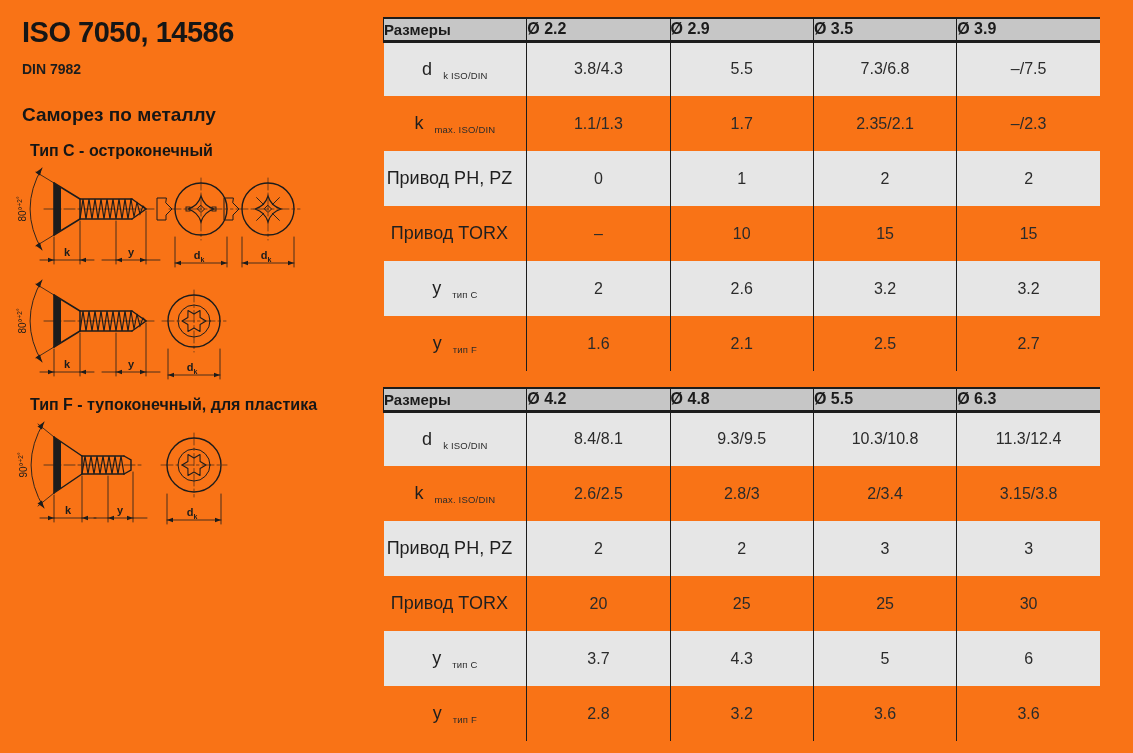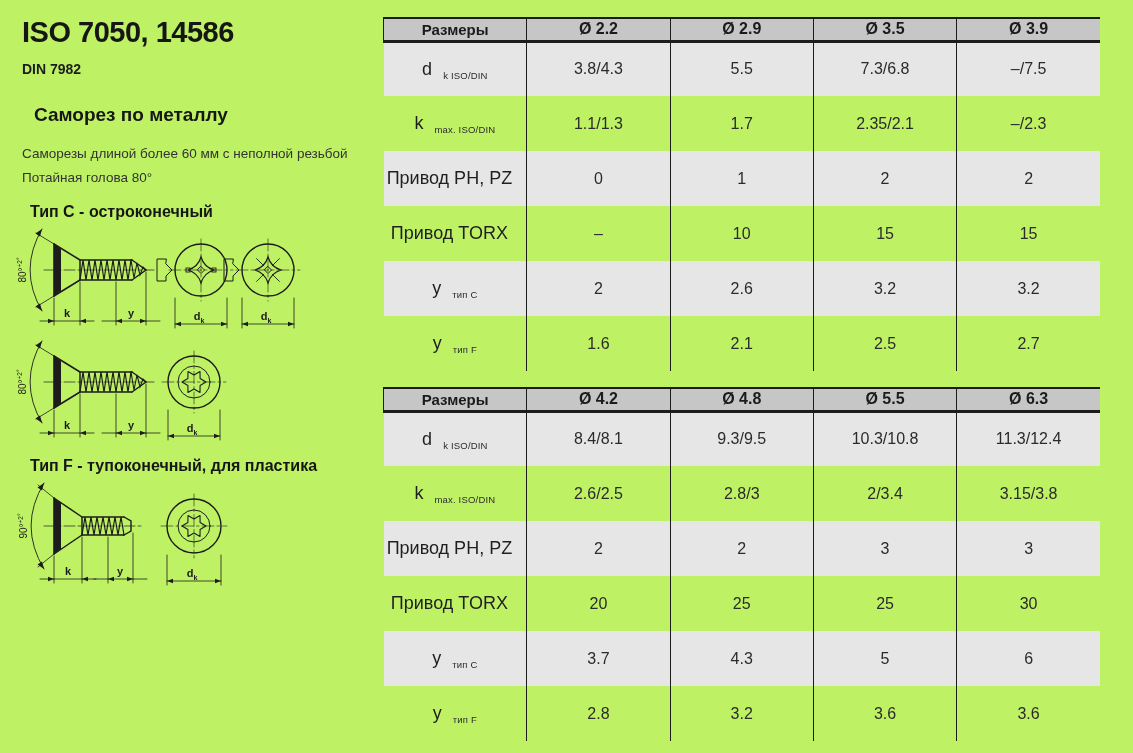--- a/index.html
+++ b/index.html
@@ -5,44 +5,44 @@
 <style>
   :root{
     --header_bg:#c6c6c6;
     --row_alt_bg:#e6e6e6;
     --border:#1c1c1c;
     --text:#222222;
   }
   *{box-sizing:border-box;}
   html,body{margin:0;padding:0;background:#ffffff;}
   body{font-family:"Liberation Sans","DejaVu Sans",sans-serif;color:var(--text);}
-  .page{position:relative;width:1133px;height:753px;background:#bef264;overflow:hidden;}
+  .page{position:relative;width:1133px;height:753px;background:#f97316;overflow:hidden;}
 
   
   .left{position:absolute;left:22px;top:10px;width:350px;}
   .title{font-size:29px;font-weight:bold;letter-spacing:-0.5px;color:#161616;margin:6px 0 12px;}
   .din{font-size:14px;font-weight:bold;color:#1d1d1d;margin:0 0 26px;}
-  .pname{font-size:19px;font-weight:bold;line-height:1.26;color:#161616;margin:0 12px 15px;}
+  .pname{font-size:19px;font-weight:bold;line-height:1.26;color:#161616;margin:0 0 15px;}
   .pnote{font-size:13.5px;line-height:1.75;color:#333;margin:0 0 14px;}
   .sect{font-size:16px;font-weight:bold;color:#161616;margin:14px 0 4px;padding-left:8px;}
   .sect.first{margin-top:8px;}
   svg.draw{display:block;margin-left:-6px;}
   svg.draw text{font-family:"Liberation Sans",sans-serif;fill:#1c1c1c;}
 
   
   .right{position:absolute;left:383px;top:17px;width:717px;}
   table.dims{border-collapse:collapse;table-layout:fixed;width:717px;}
   table.dims.second{margin-top:16px;}
   table.dims th{
     background:var(--header_bg);
     border-top:2.5px solid var(--border);
     border-bottom:3px solid var(--border);
     border-left:1.5px solid var(--border);
     height:23px;font-size:16px;font-weight:bold;color:#1b1b1b;
-    padding:0;text-align:center;vertical-align:middle;
+    padding:0;text-align:left;vertical-align:middle;
   }
   table.dims th.hlabel{font-size:15px;}
   table.dims td{
     height:55px;padding:0;text-align:center;vertical-align:middle;
     font-size:16px;color:#2b2b2b;
   }
   table.dims td + td{border-left:1.5px solid var(--border);text-align:center;}
   tr.g{background:var(--row_alt_bg);}
   .lm{font-size:18px;color:#1f1f1f;}
   td.plainlbl .lm{font-size:18px;}
@@ -54,24 +54,20 @@
 <div class="page">
 
   <aside class="left">
     <div class="title">ISO 7050, 14586</div>
     <div class="din">DIN 7982</div>
 
     <div class="pname">
       <span>Саморез по металлу</span><br>
     </div>
 
-    <div class="pnote">
-      <span>Саморезы длиной более 60 мм с неполной резьбой</span><br>
-      <span>Потайная голова 80°</span>
-    </div>
 
     <div class="sect first">Тип C - остроконечный</div>
 
     <svg class="draw" width="300" height="112" viewBox="0 0 300 112" stroke="#1c1c1c" fill="none" stroke-linecap="round">
       <g>
         <path d="M38,19 L20,8 M38,71 L20,82" stroke-width="0.8"></path>
         <path d="M26,4 Q2,45 26,86" stroke-width="0.9"></path>
         <polygon points="26,4 19.5,8.5 24,11.5" fill="#1c1c1c" stroke="none"></polygon>
         <polygon points="26,86 19.5,81.5 24,78.5" fill="#1c1c1c" stroke="none"></polygon>
         <text transform="rotate(-90 10 45)" x="10" y="45" text-anchor="middle" font-size="10" stroke="none">

